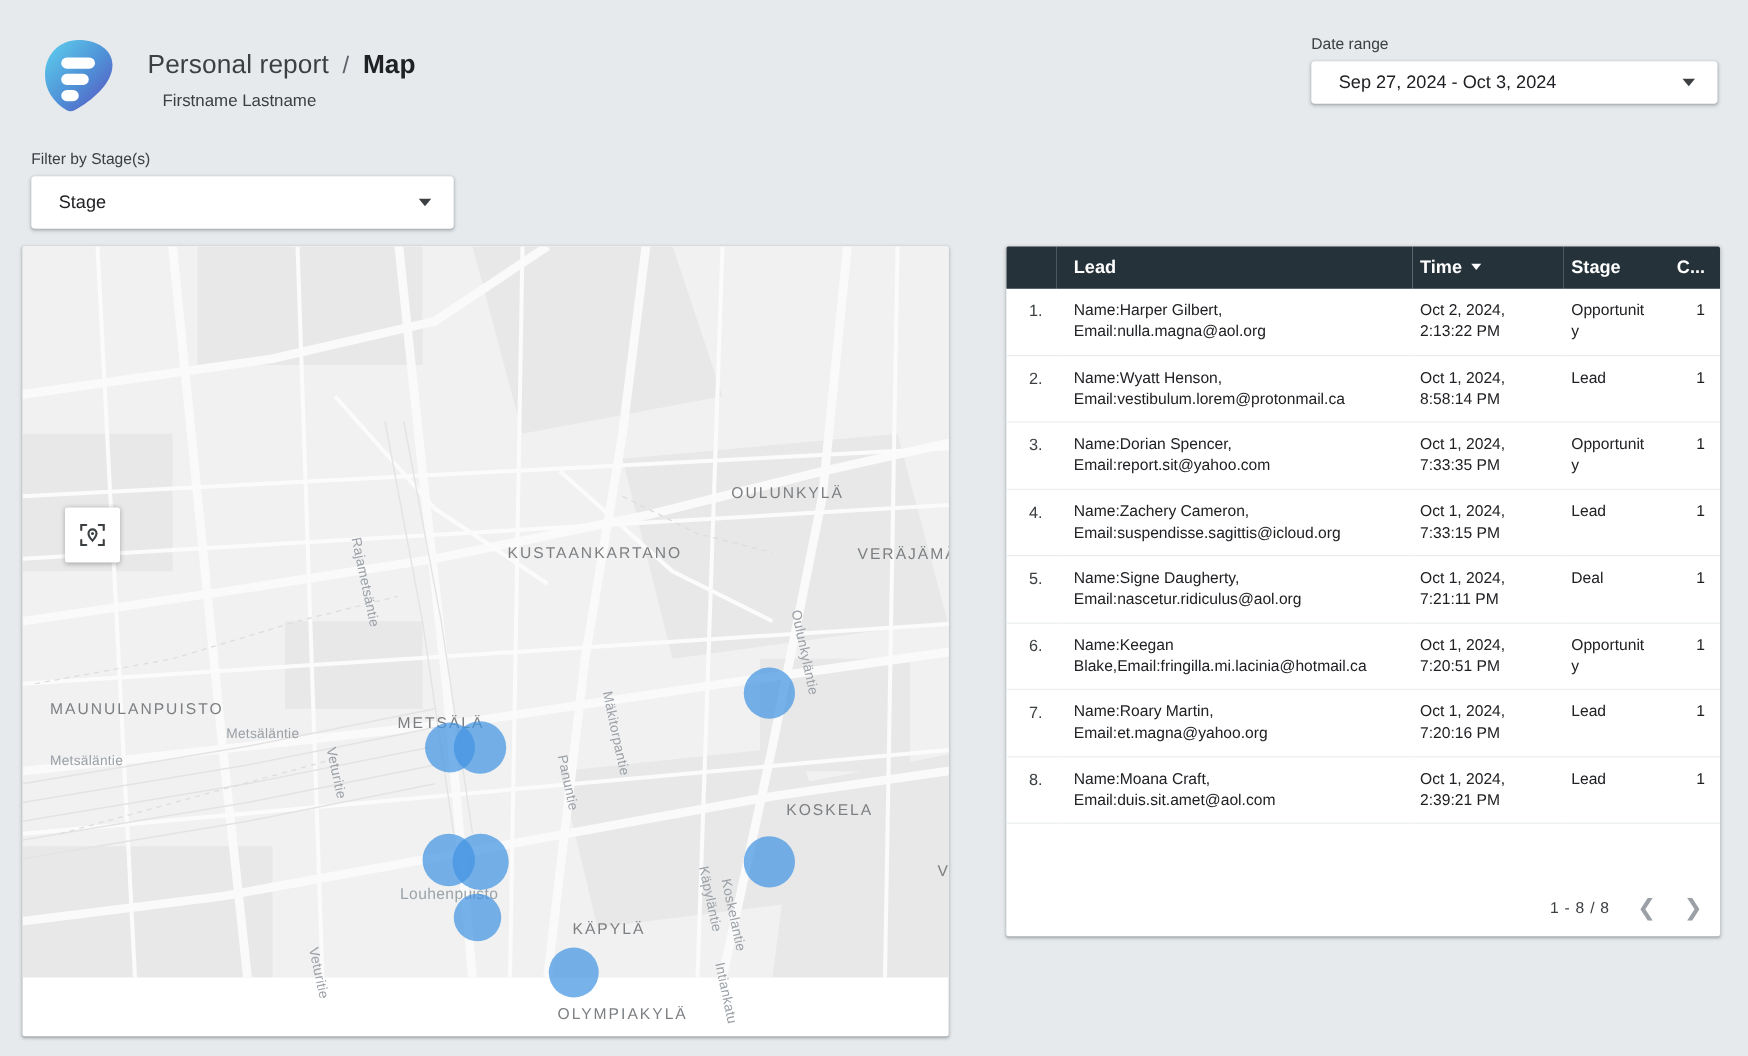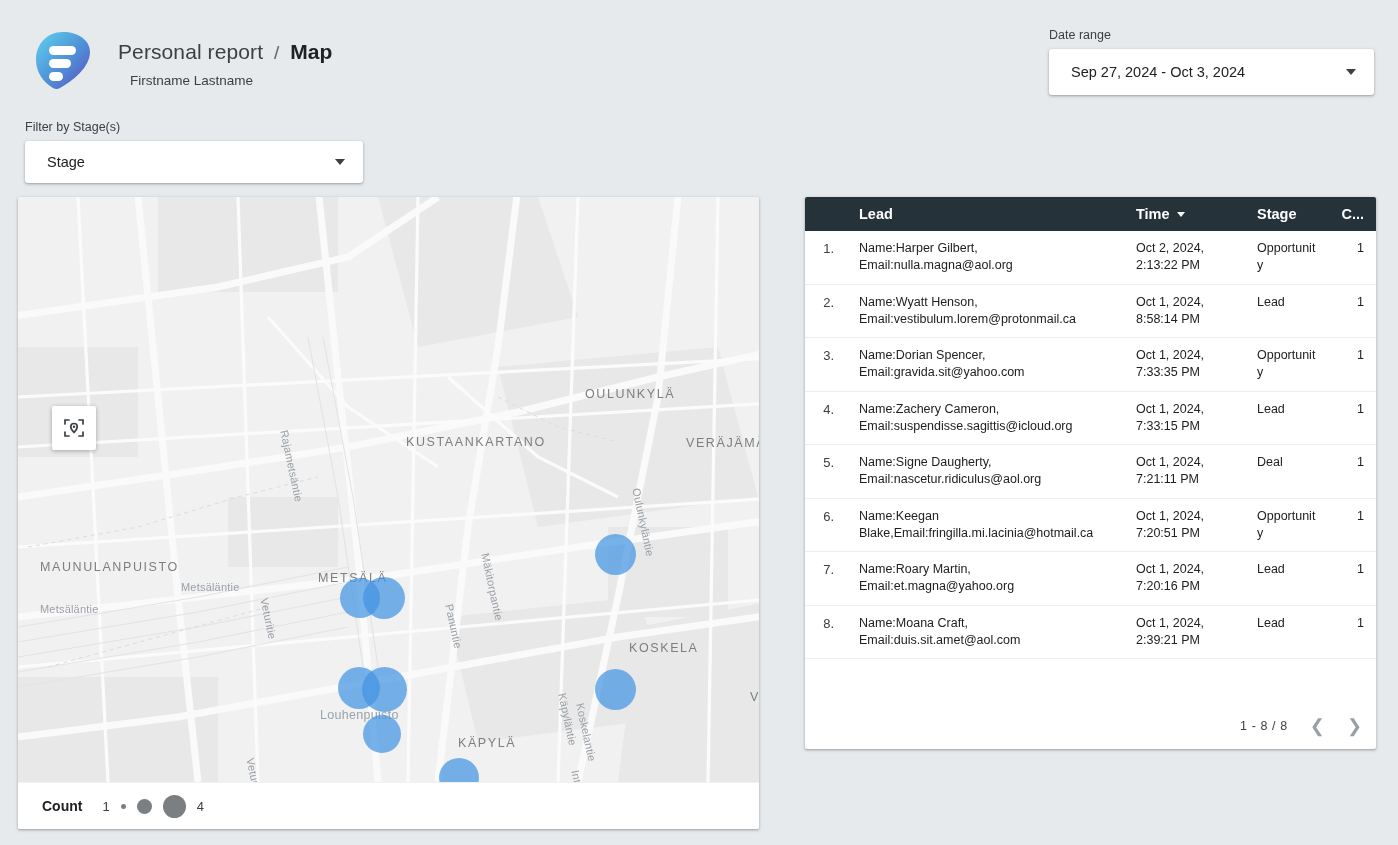--- a/index.html
+++ b/index.html
@@ -17,21 +17,21 @@
 
   .title-row { position: absolute; left: 118px; top: 40px; display: flex; align-items: baseline; gap: 11px; }
   .title-main { font-size: 21px; color: #3c4043; letter-spacing: .1px; }
   .title-sep { font-size: 19px; color: #5f6368; }
   .title-sub { font-size: 21px; color: #202124; font-weight: bold; }
   .owner { position: absolute; left: 118px; top: 73px; font-size: 13.5px; color: #3c4043; margin-left: 12px; }
 
   .date-block { position: absolute; left: 1049px; top: 28px; width: 325px; }
   .field-label { font-size: 12.5px; color: #3c4043; margin-bottom: 7px; }
   .select-box {
-    height: 46px; background: #fff; border-radius: 3px;
+    height: 34px; background: #fff; border-radius: 3px;
     box-shadow: 0 1px 2px rgba(60,64,67,.3), 0 1px 3px 1px rgba(60,64,67,.12);
     display: flex; align-items: center; padding: 0 14px 0 22px;
     font-size: 14.5px; color: #202124; cursor: pointer;
   }
   .select-box .val { flex: 1; }
   .caret { width: 0; height: 0; border-left: 5px solid transparent; border-right: 5px solid transparent; border-top: 6px solid #3c4043; margin-right: 4px; }
 
   .stage-block { position: absolute; left: 25px; top: 120px; width: 338px; }
   .stage-block .select-box { height: 42px; padding-left: 22px; }
 
@@ -242,28 +242,20 @@
   </div>
 
   <div class="map-ctl" id="pegman-btn">
     <svg width="24" height="26" viewBox="0 0 24 26">
       <circle cx="12" cy="5.5" r="4.2" fill="#f9a825"></circle>
       <path d="M12 10c-3 0-4.6 1.6-4.6 4.2v4.4h2.1V25h5V18.6h2.1v-4.4C16.6 11.6 15 10 12 10z" fill="#f9a825"></path>
       <path d="M12 10c-1.5 0-2.6.4-3.4 1.1v13.9h1.9V18.6h-2.1v-4.4C8.4 11.6 10 10 12 10z" fill="#e08c12"></path>
     </svg>
   </div>
 
-  <div class="count-bar">
-    <span class="ctitle">Count</span>
-    <span class="cnum">1</span>
-    <span class="cdot" style="width:5px;height:5px"></span>
-    <span class="cdot" style="width:15px;height:15px"></span>
-    <span class="cdot" style="width:23px;height:23px"></span>
-    <span class="cnum">4</span>
-  </div>
 </div>
 
 <div class="table-panel">
   <table>
     <thead>
       <tr>
         <th class="c-idx"></th>
         <th class="c-lead">Lead</th>
         <th class="c-time">
           <span>Time</span><span class="sort-caret"></span>
@@ -282,21 +274,21 @@
         </tr>
         <tr>
           <td class="c-idx">2.</td>
           <td class="c-lead">Name:Wyatt Henson, Email:vestibulum.lorem@protonmail.ca</td>
           <td class="c-time">Oct 1, 2024, 8:58:14 PM</td>
           <td class="c-stage">Lead</td>
           <td class="c-cnt">1</td>
         </tr>
         <tr>
           <td class="c-idx">3.</td>
-          <td class="c-lead">Name:Dorian Spencer, Email:gravida.sit@yahoo.com</td>
+          <td class="c-lead">Name:Dorian Spencer, Email:report.sit@yahoo.com</td>
           <td class="c-time">Oct 1, 2024, 7:33:35 PM</td>
           <td class="c-stage">Opportunity</td>
           <td class="c-cnt">1</td>
         </tr>
         <tr>
           <td class="c-idx">4.</td>
           <td class="c-lead">Name:Zachery Cameron, Email:suspendisse.sagittis@icloud.org</td>
           <td class="c-time">Oct 1, 2024, 7:33:15 PM</td>
           <td class="c-stage">Lead</td>
           <td class="c-cnt">1</td>

